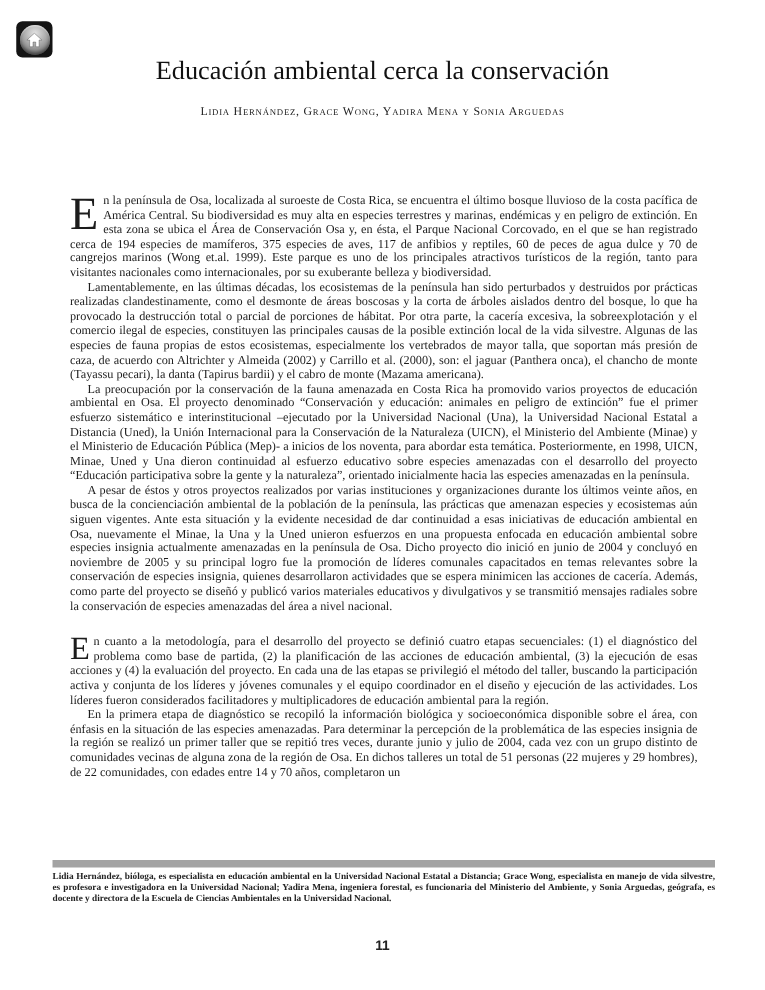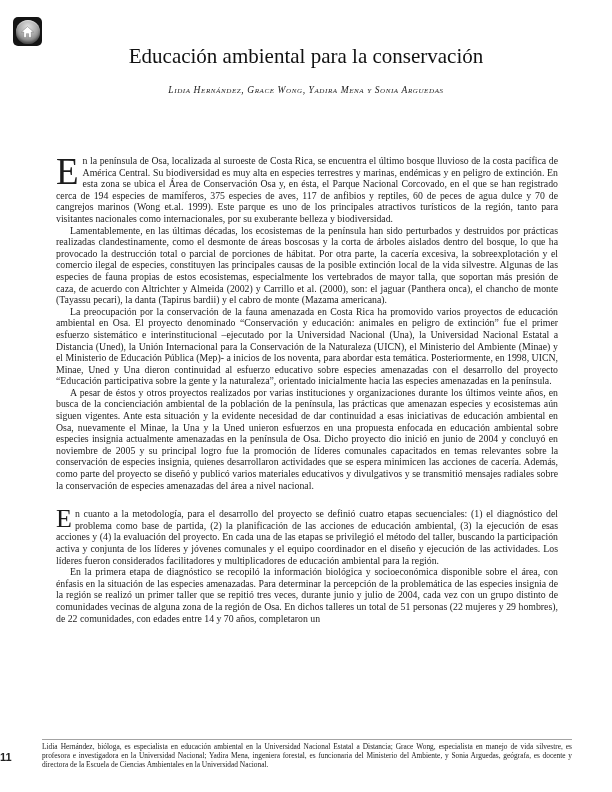--- a/index.html
+++ b/index.html
@@ -34,21 +34,20 @@
     font-size:21px;line-height:25px;
     font-weight:normal;
     color:#111;
   }
   .authors{
     margin-top:16px;
     text-align:center;
     font-variant:small-caps;
     font-size:9.5px;letter-spacing:0.6px;
     color:#222;
-    font-style:italic;
   }
 
   
   .body-text{
     position:absolute;left:56px;right:54px;top:155px;
     font-size:9.8px;line-height:11.6px;
     text-align:justify;
     color:#1c1c1c;
   }
   p.para{margin:0;padding:0;}
@@ -61,50 +60,52 @@
     padding:2px 4px 0 0;
     font-weight:normal;
   }
   .dropcap.small{
     font-size:26px;line-height:20px;
     padding:1px 3px 0 0;
   }
 
   
   .footnote-block{
-    position:absolute;left:42px;right:40px;top:739px;
-    border-top:1px solid #a3a3a3;
+    position:absolute;left:42px;right:40px;top:688px;
+    border-top:6px solid #a3a3a3;
     padding-top:2px;
     font-size:7.4px;line-height:9.2px;
     text-align:justify;
     color:#222;
+    font-weight:bold;
   }
 
   
   .page-number{
     position:absolute;top:751px;left:0;width:100%;
+    text-align:center;
     font-family:"Liberation Sans", sans-serif;
     font-weight:bold;font-size:11px;color:#222;
   }
 </style>
 </head>
 <body>
 
 <div class="page">
 
   <div class="home-btn">
     <span class="home-circle">
       <svg width="13" height="12" viewBox="0 0 24 22">
         <path d="M12 1 L23 11 H19 V21 H14 V14 H10 V21 H5 V11 H1 Z" fill="#ffffff" stroke="#444" stroke-width="0.6"></path>
       </svg>
     </span>
   </div>
 
   <h1 class="title">
-    <span style="display:block">Educación ambiental para la conservación</span>
+    <span style="display:block">Educación ambiental cerca la conservación</span>
   </h1>
 
   <div class="authors">Lidia Hernández, Grace Wong, Yadira Mena y Sonia Arguedas</div>
 
   <div class="body-text">
       <p class="para"><span class="dropcap">E</span><span>n la península de Osa, localizada al suroeste de Costa Rica, se encuentra el último bosque lluvioso de la costa pacífica de América Central. Su biodiversidad es muy alta en especies terrestres y marinas, endémicas y en peligro de extinción. En esta zona se ubica el Área de Conservación Osa y, en ésta, el Parque Nacional Corcovado, en el que se han registrado cerca de 194 especies de mamíferos, 375 especies de aves, 117 de anfibios y reptiles, 60 de peces de agua dulce y 70 de cangrejos marinos (Wong </span><span class="italic">et.al.</span><span> 1999). Este parque es uno de los principales atractivos turísticos de la región, tanto para visitantes nacionales como internacionales, por su exuberante belleza y biodiversidad.</span></p>
       <p class="para indent"><span>Lamentablemente, en las últimas décadas, los ecosistemas de la península han sido perturbados y destruidos por prácticas realizadas clandestinamente, como el desmonte de áreas boscosas y la corta de árboles aislados dentro del bosque, lo que ha provocado la destrucción total o parcial de porciones de hábitat. Por otra parte, la cacería excesiva, la sobreexplotación y el comercio ilegal de especies, constituyen las principales causas de la posible extinción local de la vida silvestre. Algunas de las especies de fauna propias de estos ecosistemas, especialmente los vertebrados de mayor talla, que soportan más presión de caza, de acuerdo con Altrichter y Almeida (2002) y Carrillo </span><span class="italic">et al.</span><span> (2000), son: el jaguar (</span><span class="italic">Panthera onca</span><span>), el chancho de monte (</span><span class="italic">Tayassu pecari</span><span>), la danta (</span><span class="italic">Tapirus bardii</span><span>) y el cabro de monte (</span><span class="italic">Mazama americana</span><span>).</span></p>
       <p class="para indent"><span>La preocupación por la conservación de la fauna amenazada en Costa Rica ha promovido varios proyectos de educación ambiental en Osa. El proyecto denominado “Conservación y educación: animales en peligro de extinción” fue el primer esfuerzo sistemático e interinstitucional –ejecutado por la Universidad Nacional (Una), la Universidad Nacional Estatal a Distancia (Uned), la Unión Internacional para la Conservación de la Naturaleza (UICN), el Ministerio del Ambiente (Minae) y el Ministerio de Educación Pública (Mep)- a inicios de los noventa, para abordar esta temática. Posteriormente, en 1998, UICN, Minae, Uned y Una dieron continuidad al esfuerzo educativo sobre especies amenazadas con el desarrollo del proyecto “Educación participativa sobre la gente y la naturaleza”, orientado inicialmente hacia las especies amenazadas en la península.</span></p>
       <p class="para indent"><span>A pesar de éstos y otros proyectos realizados por varias instituciones y organizaciones durante los últimos veinte años, en busca de la concienciación ambiental de la población de la península, las prácticas que amenazan especies y ecosistemas aún siguen vigentes. Ante esta situación y la evidente necesidad de dar continuidad a esas iniciativas de educación ambiental en Osa, nuevamente el Minae, la Una y la Uned unieron esfuerzos en una propuesta enfocada en educación ambiental sobre especies insignia actualmente amenazadas en la península de Osa. Dicho proyecto dio inició en junio de 2004 y concluyó en noviembre de 2005 y su principal logro fue la promoción de líderes comunales capacitados en temas relevantes sobre la conservación de especies insignia, quienes desarrollaron actividades que se espera minimicen las acciones de cacería. Además, como parte del proyecto se diseñó y publicó varios materiales educativos y divulgativos y se transmitió mensajes radiales sobre la conservación de especies amenazadas del área a nivel nacional.</span></p>
       <p class="para gap-before"><span class="dropcap small italic">E</span><span class="italic">n cuanto a la metodología</span><span>, para el desarrollo del proyecto se definió cuatro etapas secuenciales: (1) el diagnóstico del problema como base de partida, (2) la planificación de las acciones de educación ambiental, (3) la ejecución de esas acciones y (4) la evaluación del proyecto. En cada una de las etapas se privilegió el método del taller, buscando la participación activa y conjunta de los líderes y jóvenes comunales y el equipo coordinador en el diseño y ejecución de las actividades. Los líderes fueron considerados facilitadores y multiplicadores de educación ambiental para la región.</span></p>

